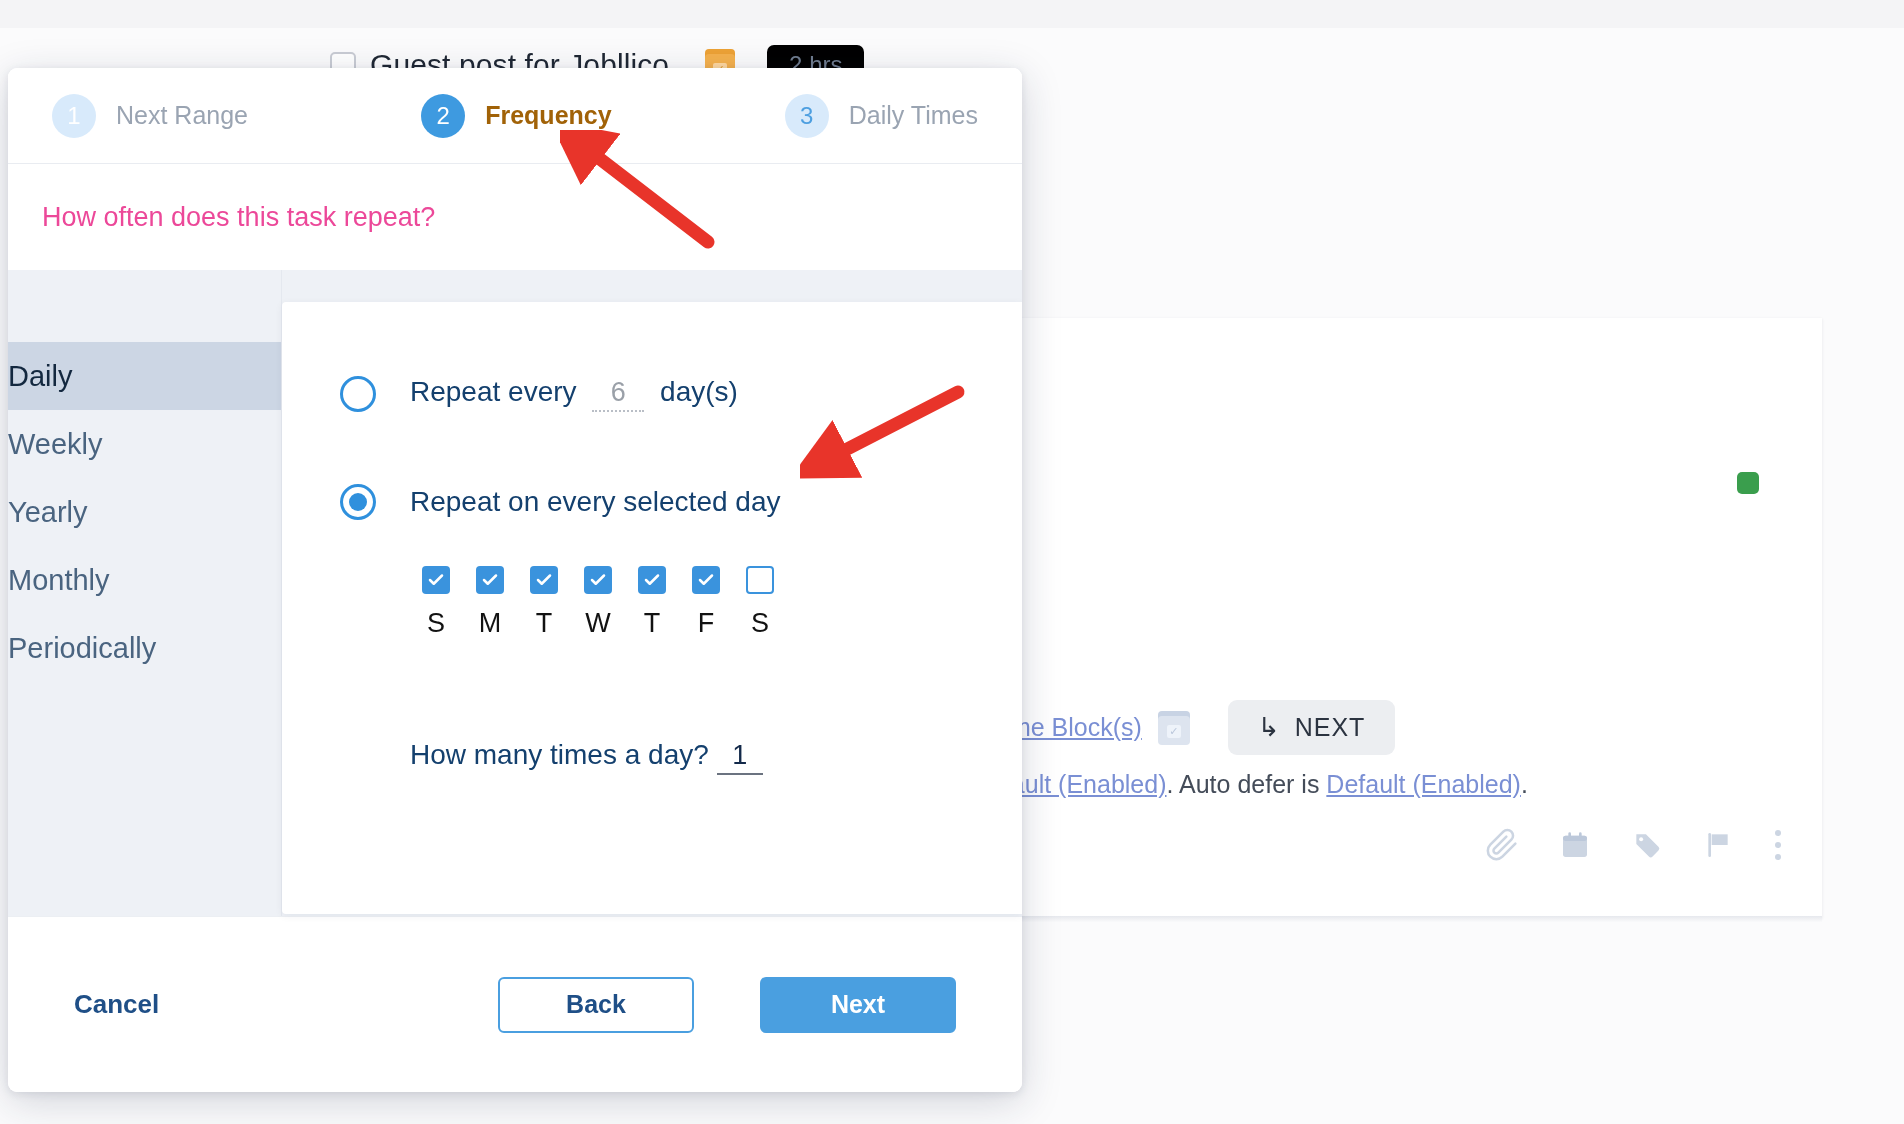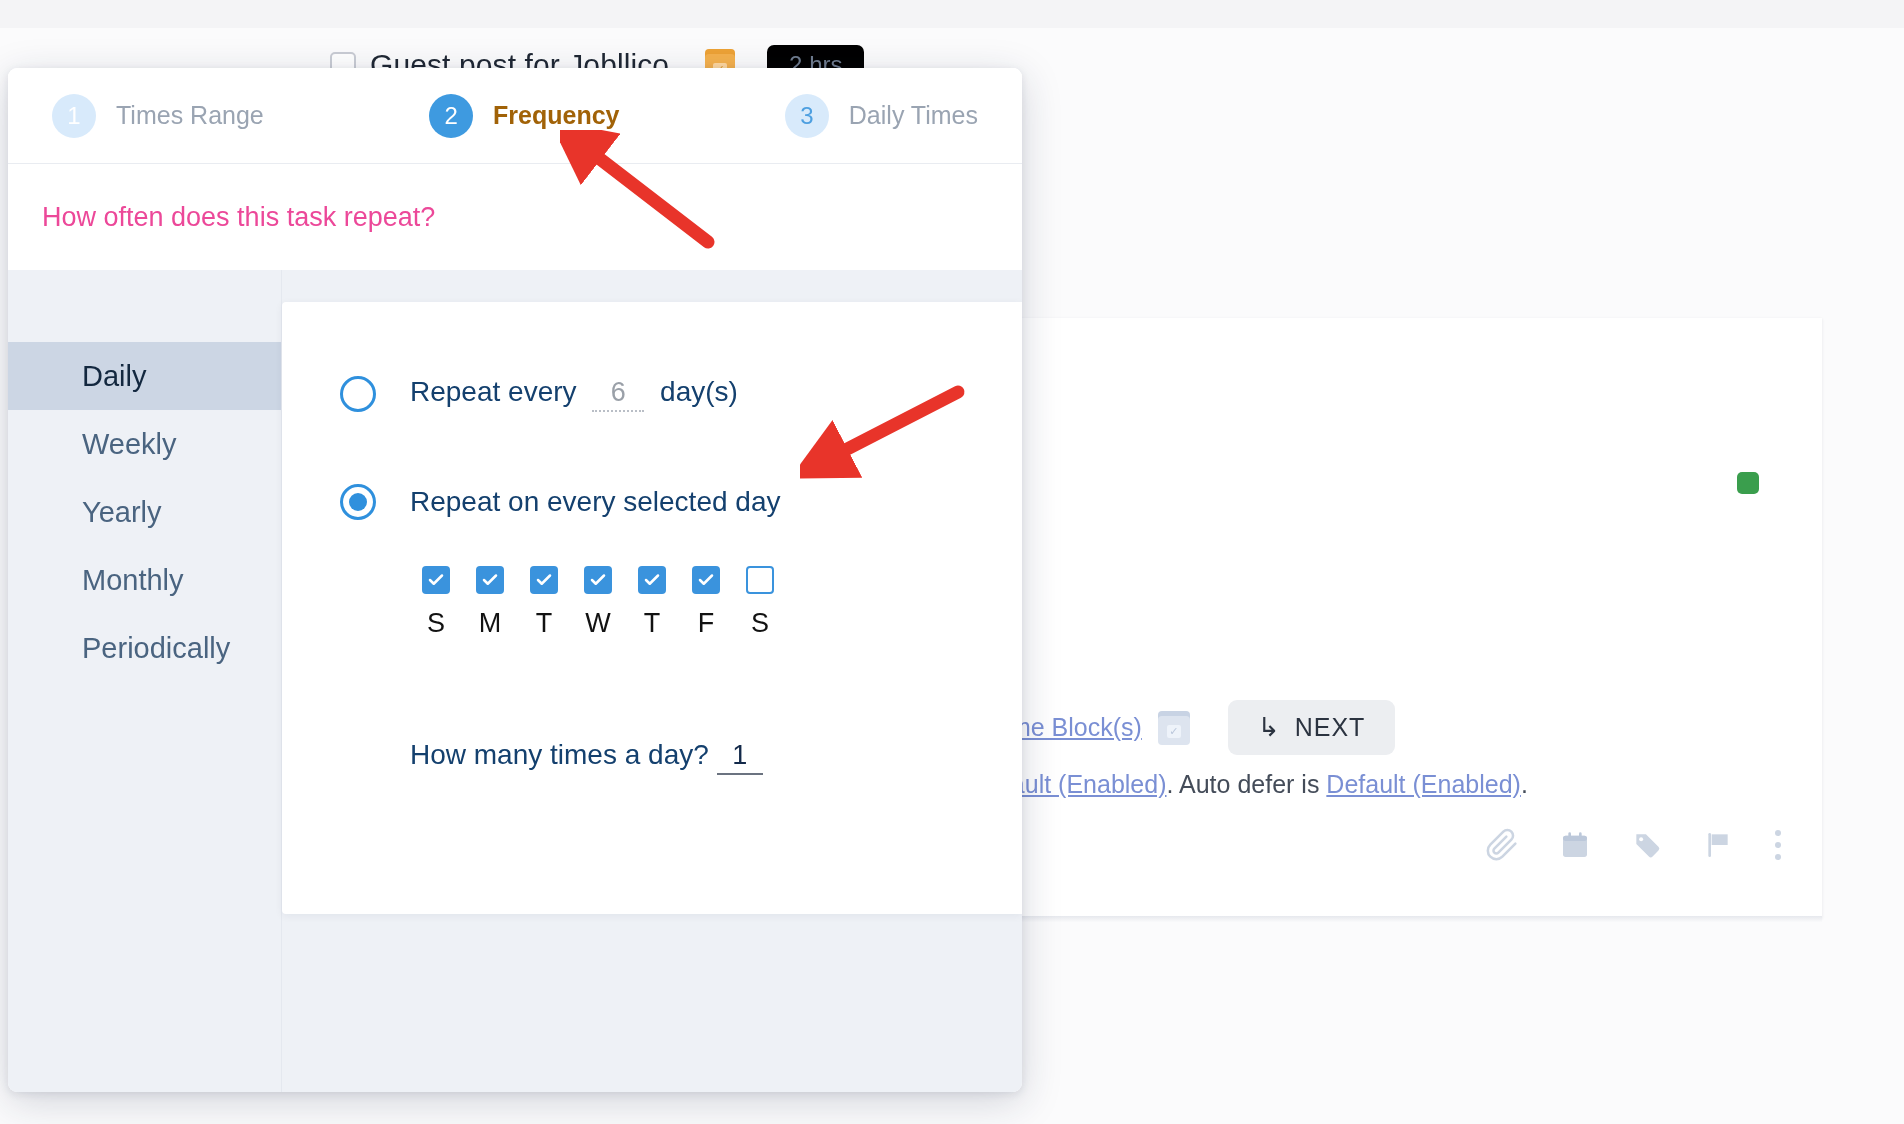--- a/index.html
+++ b/index.html
@@ -165,21 +165,20 @@
     display:flex;
   }
 
   .side-list {
     width:274px; flex:0 0 274px;
     padding-top:72px;
     border-right:1px solid #e4e8ef;
   }
   .side-item {
     height:68px; display:flex; align-items:center;
-    padding-left:74px;
     font-size:29px; color:#4a6480;
   }
   .side-item.selected { background:#ccd6e4; color:#13283f; }
 
   .panel {
     position:absolute; left:274px; top:32px;
     width:740px; height:612px;
     background:#ffffff;
     border-radius:4px 0 0 4px;
     box-shadow:0 2px 8px rgba(20,40,70,.06);
@@ -338,21 +337,21 @@
           <i></i>
       </span>
     </div>
   </div>
 
   <div class="modal">
 
     <div class="steps">
       <div class="step step-1">
         <div class="step-num pending">1</div>
-        <div class="step-label">Times Range</div>
+        <div class="step-label">Next Range</div>
       </div>
       <div class="step step-2">
         <div class="step-num active">2</div>
         <div class="step-label active">Frequency</div>
       </div>
       <div class="step step-3">
         <div class="step-num pending3">3</div>
         <div class="step-label">Daily Times</div>
       </div>
     </div>
@@ -451,20 +450,25 @@
         </div>
 
         <div class="times-row">
           <span>How many times a day?</span>
           <span class="inline-num solid">1</span>
         </div>
 
       </div>
     </div>
 
+    <div class="footer">
+      <button class="btn-cancel">Cancel</button>
+      <button class="btn-back">Back</button>
+      <button class="btn-next">Next</button>
+    </div>
   </div>
 
   <svg class="arrow-svg" style="left:560px; top:130px;" width="160" height="120" viewBox="0 0 160 120">
     <defs>
       <marker id="ah1" markerWidth="5" markerHeight="5" refX="2.2" refY="2.5" orient="auto">
         <path d="M0,0 L5,2.5 L0,5 z" fill="#e8342a"></path>
       </marker>
     </defs>
     <line x1="148" y1="112" x2="18" y2="12" stroke="#e8342a" stroke-width="13" stroke-linecap="round" marker-end="url(#ah1)"></line>
   </svg>

